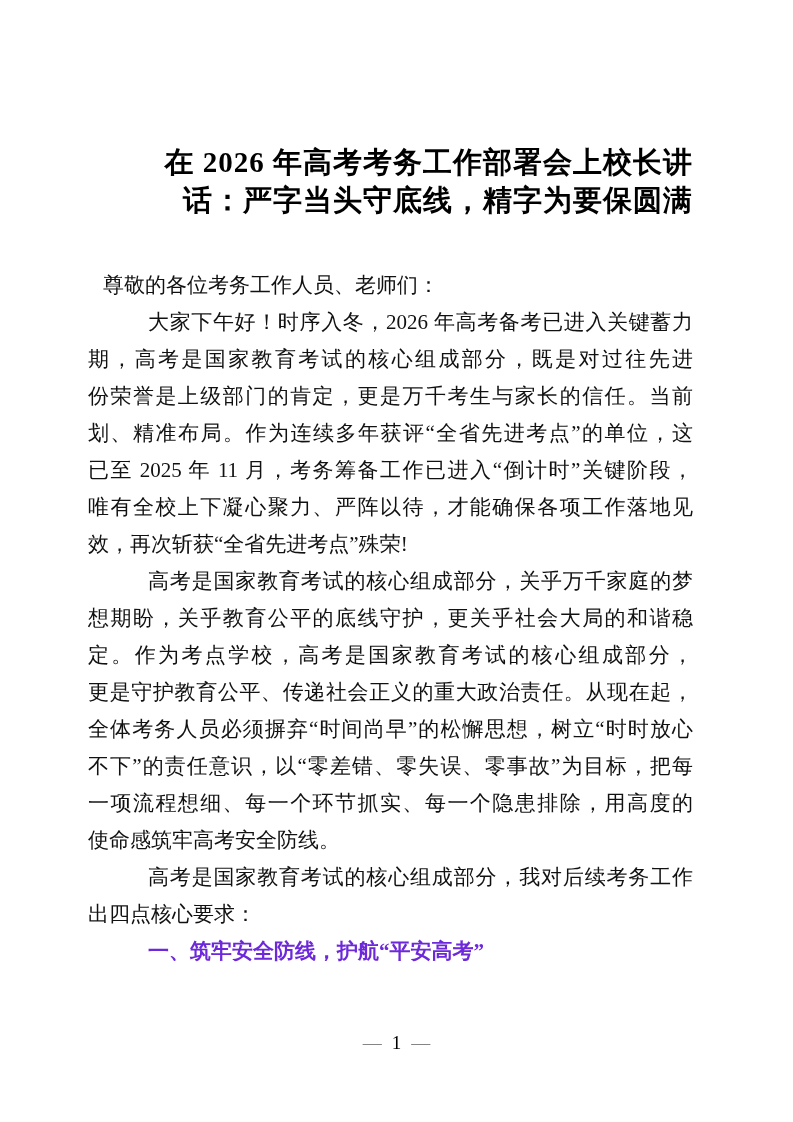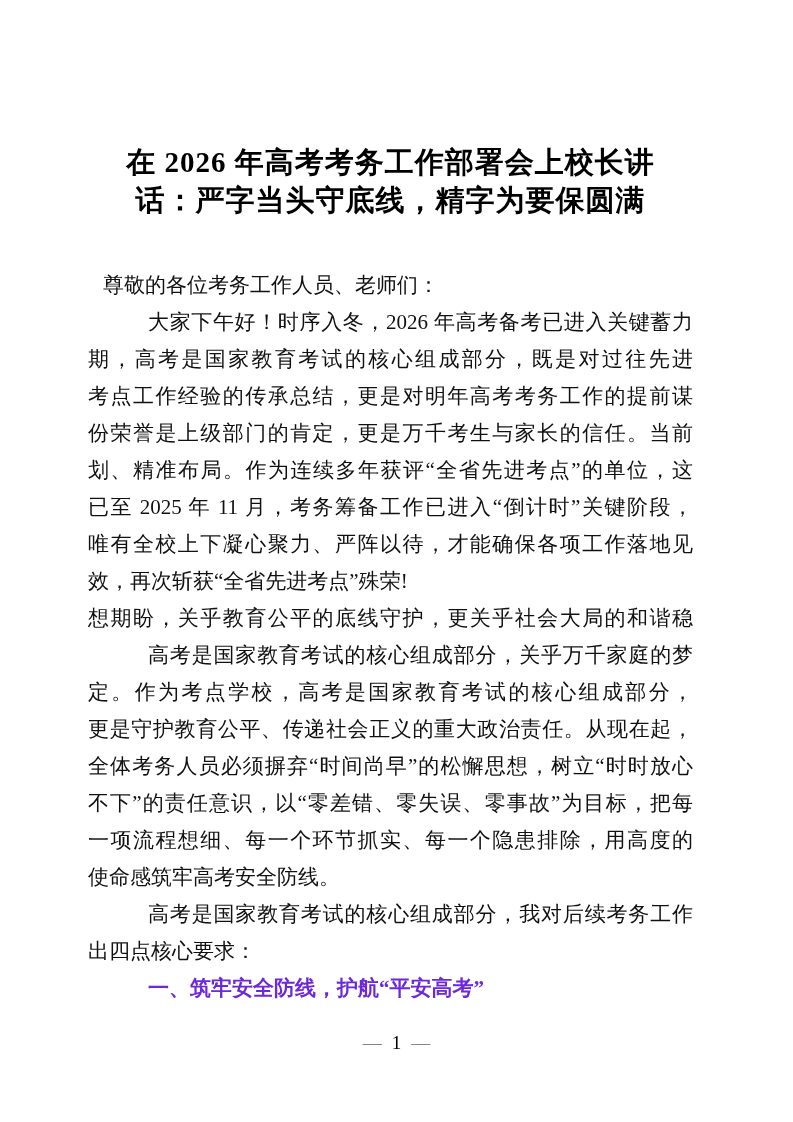--- a/index.html
+++ b/index.html
@@ -15,21 +15,21 @@
     box-sizing: border-box;
     padding: 143px 100px 0 88px;
     overflow: hidden;
     font-family: "Liberation Serif", "DejaVu Serif", serif;
     color: #000000;
   }
   .doc-title {
     font-size: 29px;
     font-weight: 700;
     line-height: 38px;
-    text-align: center;
+    text-align: right;
     letter-spacing: 1px;
   }
   .doc-body {
     margin-top: 48px;
     font-size: 21px;
     color: #111111;
   }
   .line {
     height: 37px;
     line-height: 37px;
@@ -78,30 +78,29 @@
     <div>在 2026 年高考考务工作部署会上校长讲</div>
     <div>话：严字当头守底线，精字为要保圆满</div>
   </div>
 
   <div class="doc-body">
     <div class="line last greeting">尊敬的各位考务工作人员、老师们：</div>
 
   <div class="para">
         <div class="line first">大家下午好！时序入冬，2026 年高考备考已进入关键蓄力</div>
         <div class="line">期，高考是国家教育考试的核心组成部分，既是对过往先进</div>
-        <div class="line">考点工作经验的传承总结，更是对明年高考考务工作的提前谋</div>
         <div class="line">份荣誉是上级部门的肯定，更是万千考生与家长的信任。当前</div>
         <div class="line">划、精准布局。作为连续多年获评“全省先进考点”的单位，这</div>
         <div class="line">已至 2025 年 11 月，考务筹备工作已进入“倒计时”关键阶段，</div>
         <div class="line">唯有全校上下凝心聚力、严阵以待，才能确保各项工作落地见</div>
         <div class="line last">效，再次斩获“全省先进考点”殊荣!</div>
       </div>
       <div class="para">
+        <div class="line first">高考是国家教育考试的核心组成部分，关乎万千家庭的梦</div>
         <div class="line">想期盼，关乎教育公平的底线守护，更关乎社会大局的和谐稳</div>
-        <div class="line first">高考是国家教育考试的核心组成部分，关乎万千家庭的梦</div>
         <div class="line">定。作为考点学校，高考是国家教育考试的核心组成部分，</div>
         <div class="line">更是守护教育公平、传递社会正义的重大政治责任。从现在起，</div>
         <div class="line">全体考务人员必须摒弃“时间尚早”的松懈思想，树立“时时放心</div>
         <div class="line">不下”的责任意识，以“零差错、零失误、零事故”为目标，把每</div>
         <div class="line">一项流程想细、每一个环节抓实、每一个隐患排除，用高度的</div>
         <div class="line last">使命感筑牢高考安全防线。</div>
       </div>
       <div class="para">
         <div class="line first">高考是国家教育考试的核心组成部分，我对后续考务工作提</div>
         <div class="line last">出四点核心要求：</div>

